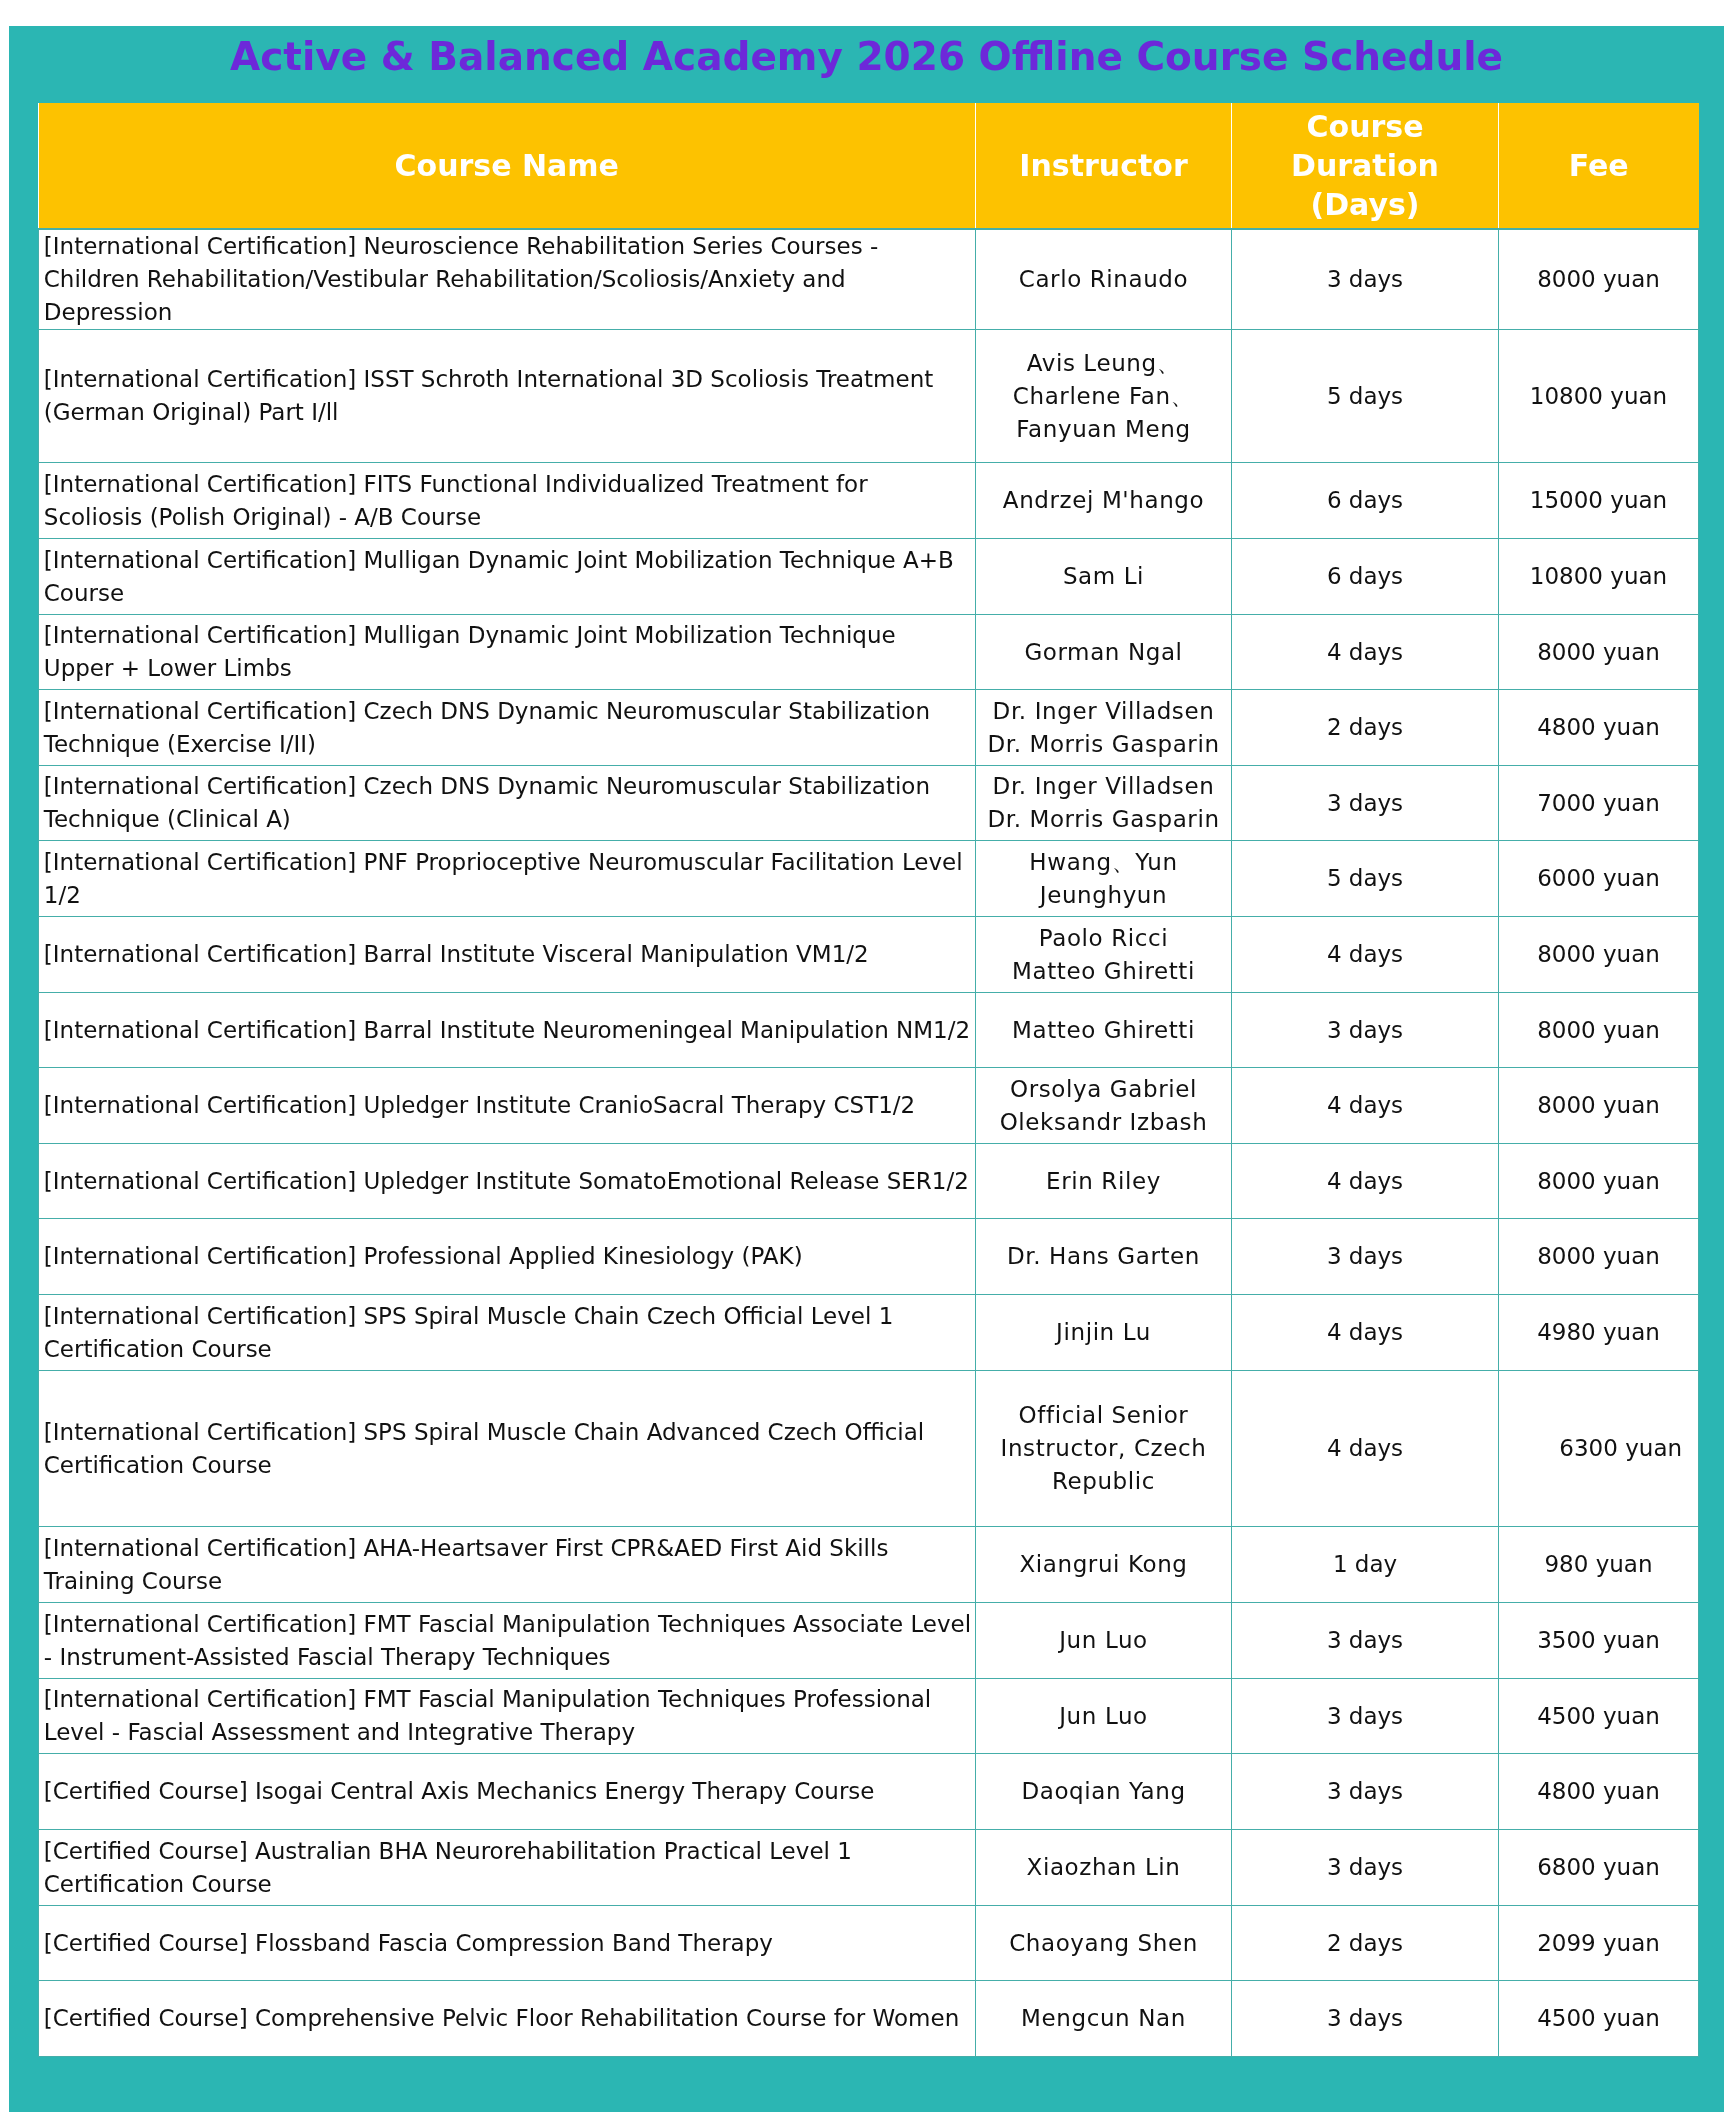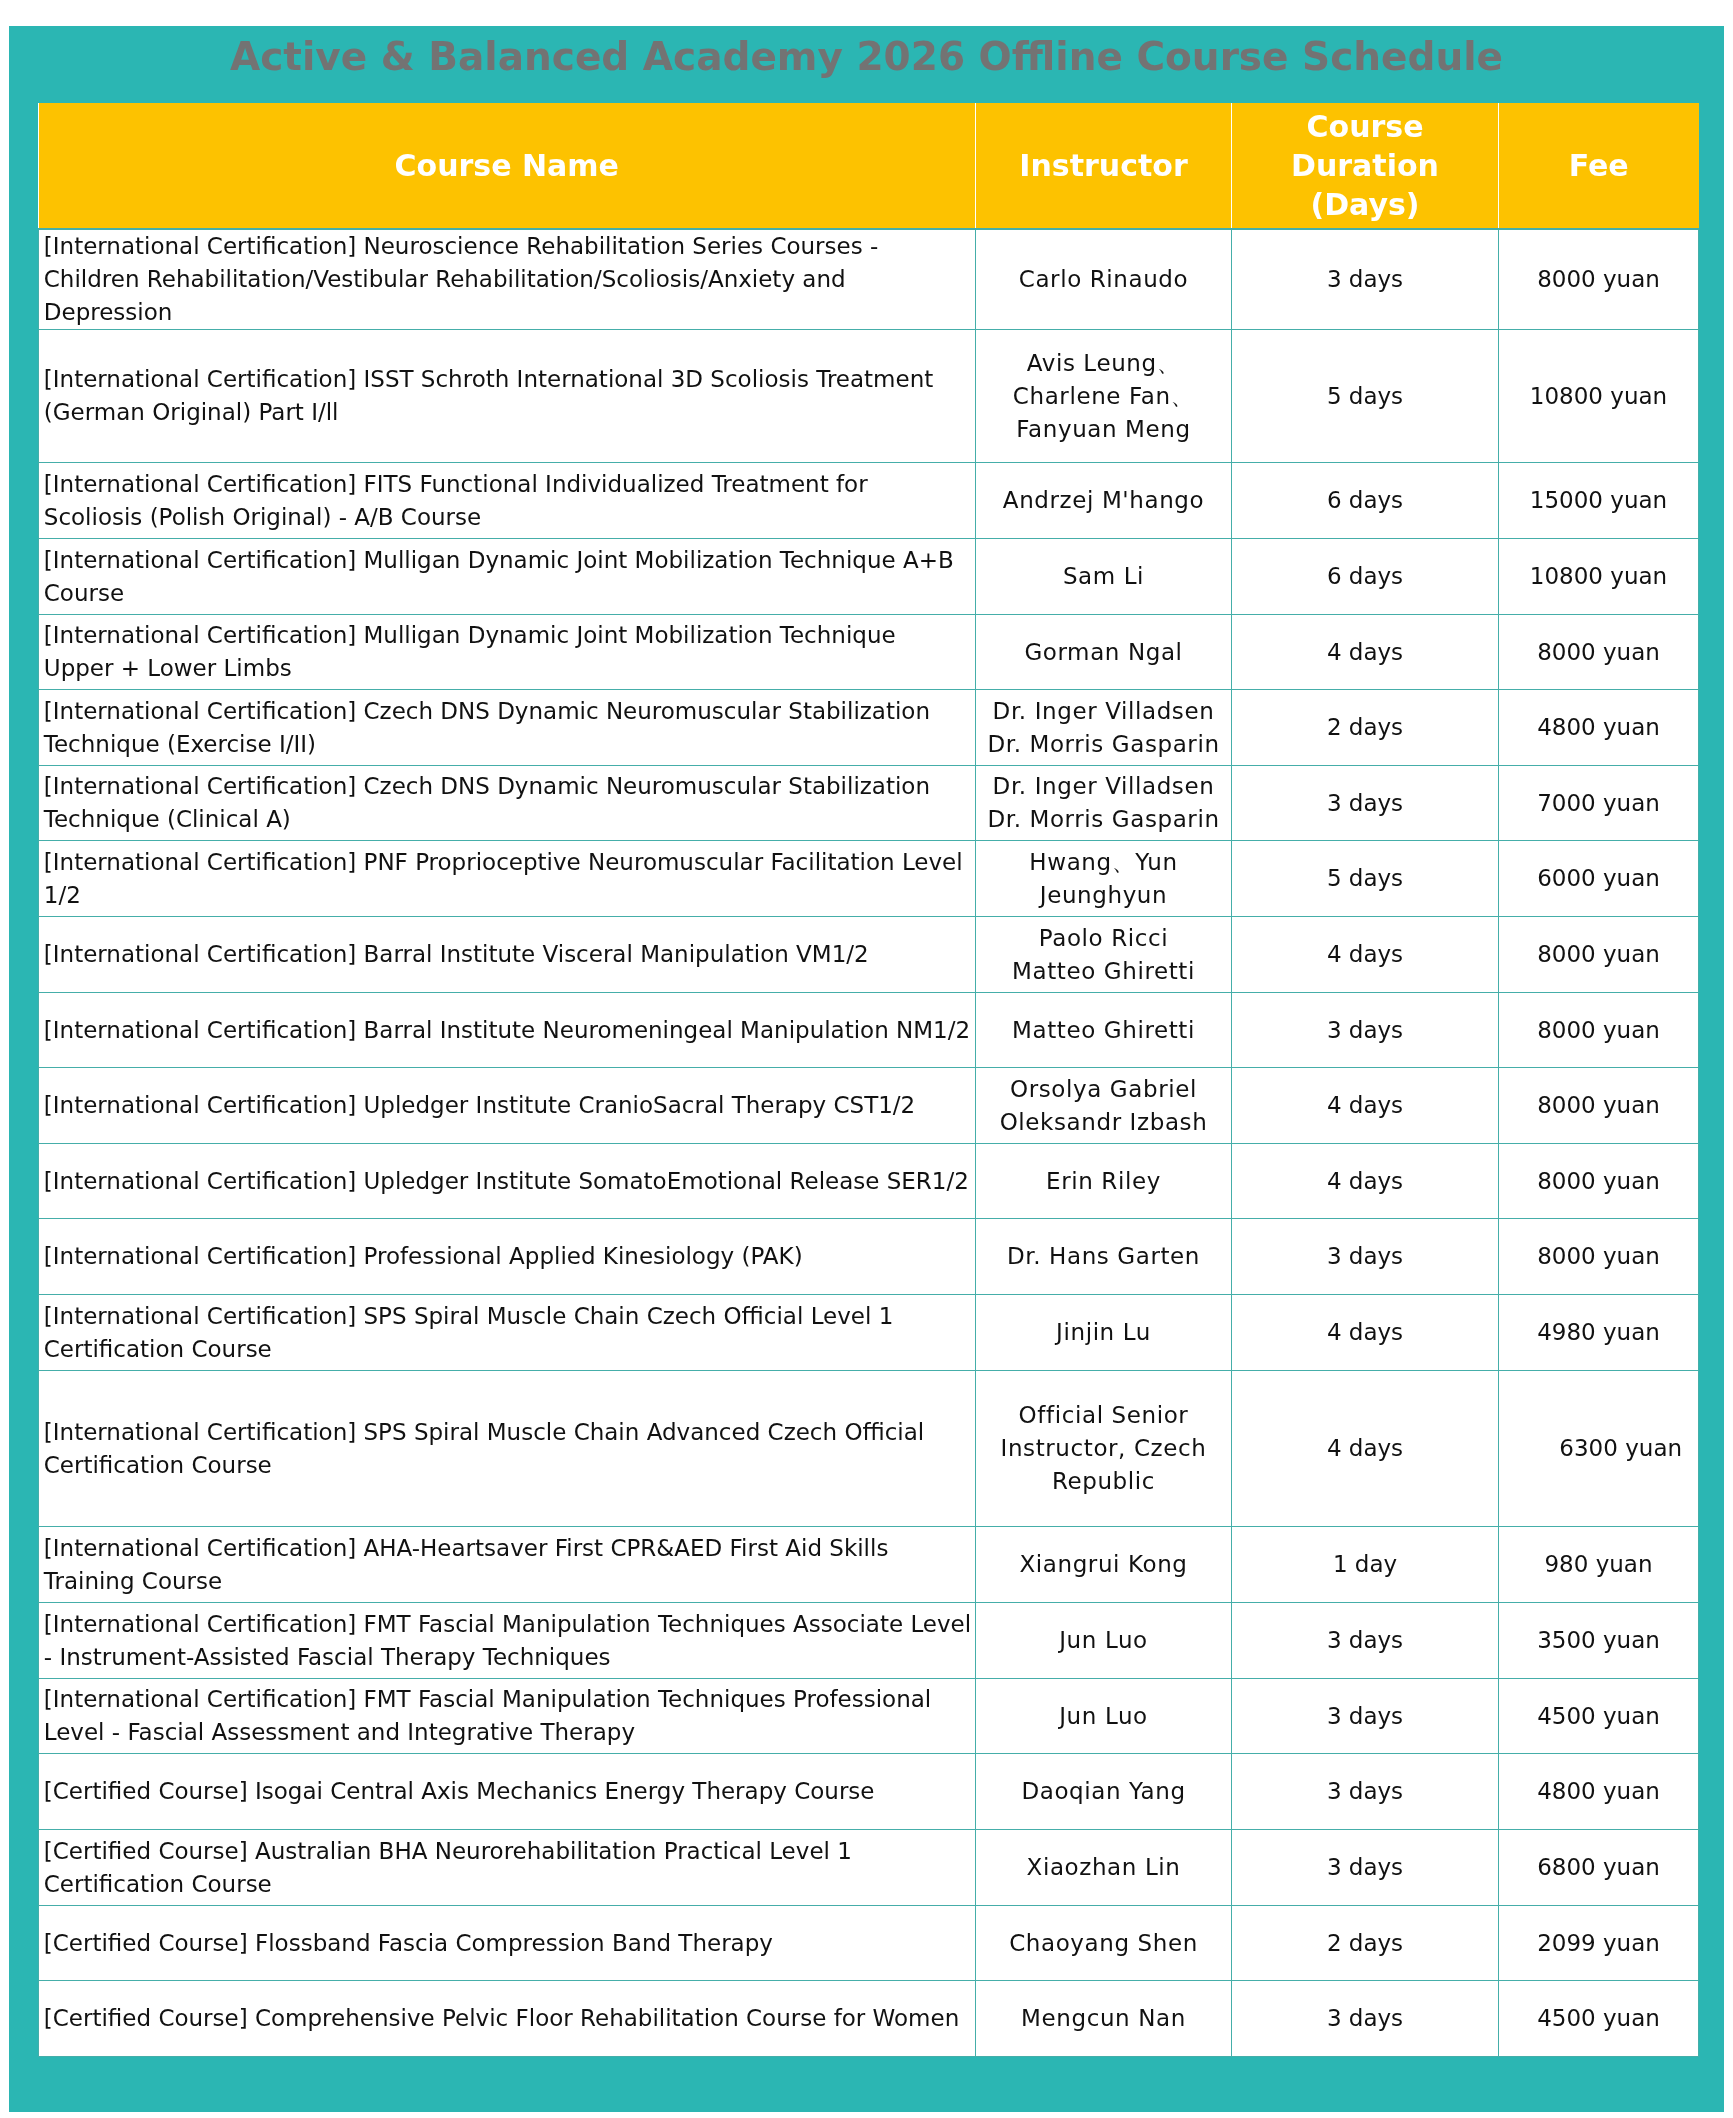--- a/index.html
+++ b/index.html
@@ -1,18 +1,18 @@
 <!DOCTYPE html>
 <html style="font-size:9.7px"><head>
 <meta charset="utf-8">
 <style>
   html,body{margin:0;padding:0;background:#ffffff;}
   body{width:1733px;height:2119px;position:relative;overflow:hidden;font-family:"DejaVu Sans","Liberation Sans",sans-serif;}
   .frame{position:absolute;left:9px;top:25.5px;width:1715px;height:2086px;background:#2bb6b3;}
-  .title{position:absolute;left:0;top:29px;width:1733px;text-align:center;color:#737373;font-weight:bold;font-size:39px;line-height:55px;}
+  .title{position:absolute;left:0;top:29px;width:1733px;text-align:center;color:#6d28d9;font-weight:bold;font-size:39px;line-height:55px;}
   table{position:absolute;left:38px;top:103px;width:1659px;border-collapse:collapse;table-layout:fixed;background:#ffffff;}
   th{background:#fdc200;color:#ffffff;font-weight:bold;font-size:30px;line-height:39px;height:125px;text-align:center;vertical-align:middle;border-left:1.2px solid #ffffff;padding:0 6px;}
   th:first-child{border-left:none;}
   td{border:1.8px solid #45aea9;font-size:23px;line-height:33px;color:#111;vertical-align:middle;text-align:center;padding:0 3.6px;}
   td.course{text-align:left;padding-left:4.8px;}
   td.instr{letter-spacing:0.6px;}
   tr.hdr th{border-bottom:2.4px solid #45aea9;}
 </style>
 </head>
 <body>

